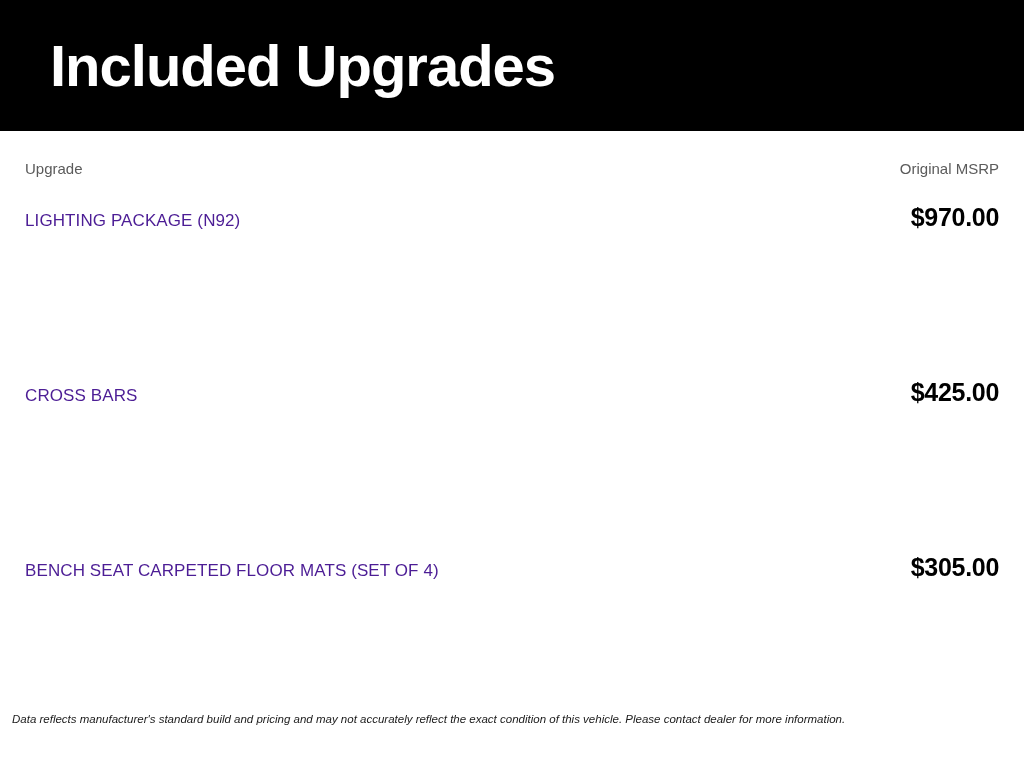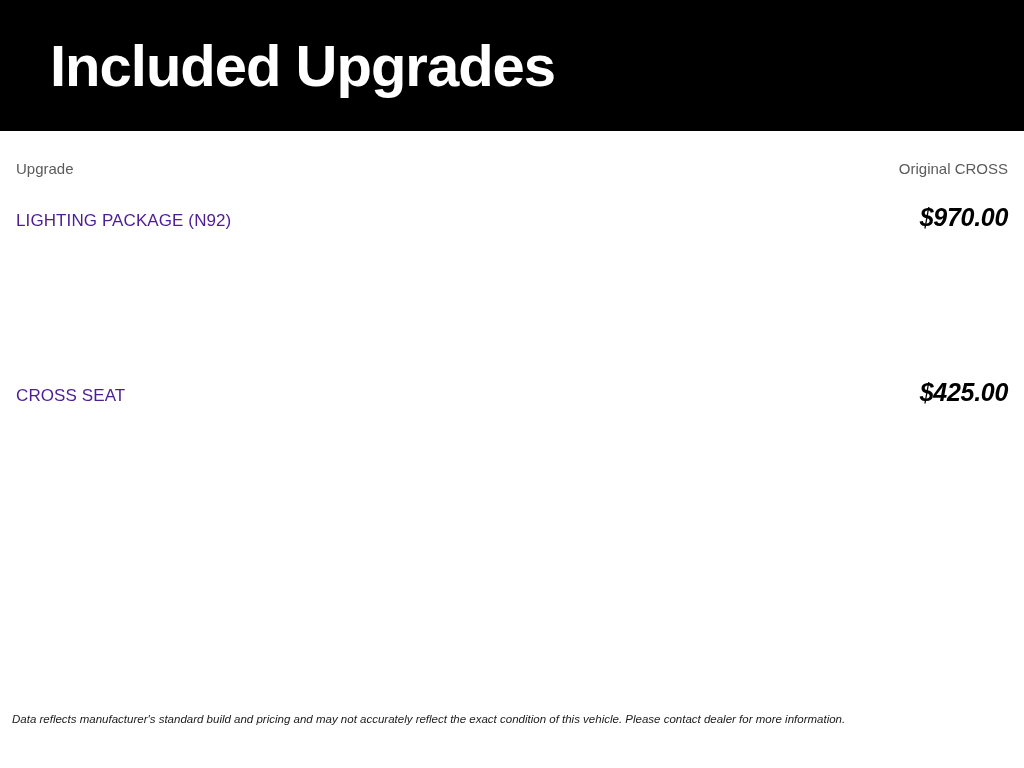--- a/index.html
+++ b/index.html
@@ -34,21 +34,21 @@
     color: #ffffff;
     font-size: 58px;
     font-weight: bold;
     letter-spacing: -1px;
     line-height: 1;
     font-family: "Liberation Sans", sans-serif;
   }
 
   
   .content {
-    padding: 0 16px;
+    padding: 0 25px;
     box-sizing: border-box;
   }
 
   .col-head {
     display: flex;
     justify-content: space-between;
     align-items: baseline;
     padding-top: 29px;
   }
   .col-head span {
@@ -72,21 +72,20 @@
     color: #4c1d95;
     letter-spacing: 0.1px;
     line-height: 1;
   }
   .row-price {
     font-size: 25px;
     font-weight: bold;
     color: #000000;
     line-height: 1;
     letter-spacing: -0.3px;
-    font-style: italic;
   }
 
   .disclaimer {
     position: absolute;
     left: 12px;
     right: 16px;
     top: 712px;
     font-size: 11.5px;
     font-style: italic;
     color: #1a1a1a;
@@ -99,34 +98,38 @@
 <div class="page">
 
   <div class="banner">
     <div class="banner-title">Included Upgrades</div>
   </div>
 
   <div class="content">
 
     <div class="col-head">
       <span>Upgrade</span>
-      <span>Original CROSS</span>
+      <span>Original MSRP</span>
     </div>
 
     <div class="rows">
 
       <div class="row">
         <div class="row-label">LIGHTING PACKAGE (N92)</div>
         <div class="row-price">$970.00</div>
       </div>
 
       <div class="row">
-        <div class="row-label">CROSS SEAT</div>
+        <div class="row-label">CROSS BARS</div>
         <div class="row-price">$425.00</div>
       </div>
 
+      <div class="row">
+        <div class="row-label">BENCH SEAT CARPETED FLOOR MATS (SET OF 4)</div>
+        <div class="row-price">$305.00</div>
+      </div>
 
     </div>
   </div>
 
   <div class="disclaimer">Data reflects manufacturer's standard build and pricing and may not accurately reflect the exact condition of this vehicle. Please contact dealer for more information.</div>
 
 </div>
 
 </body></html>

